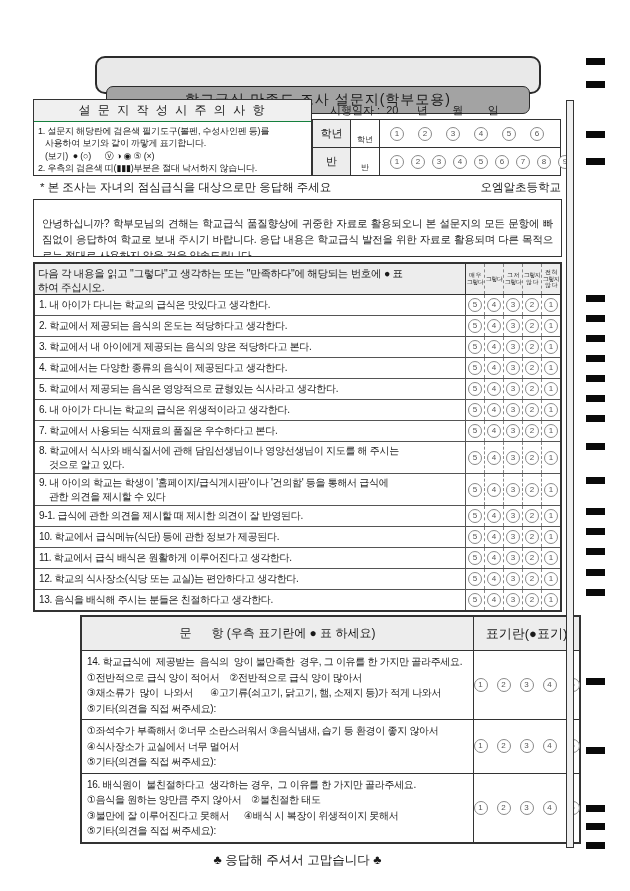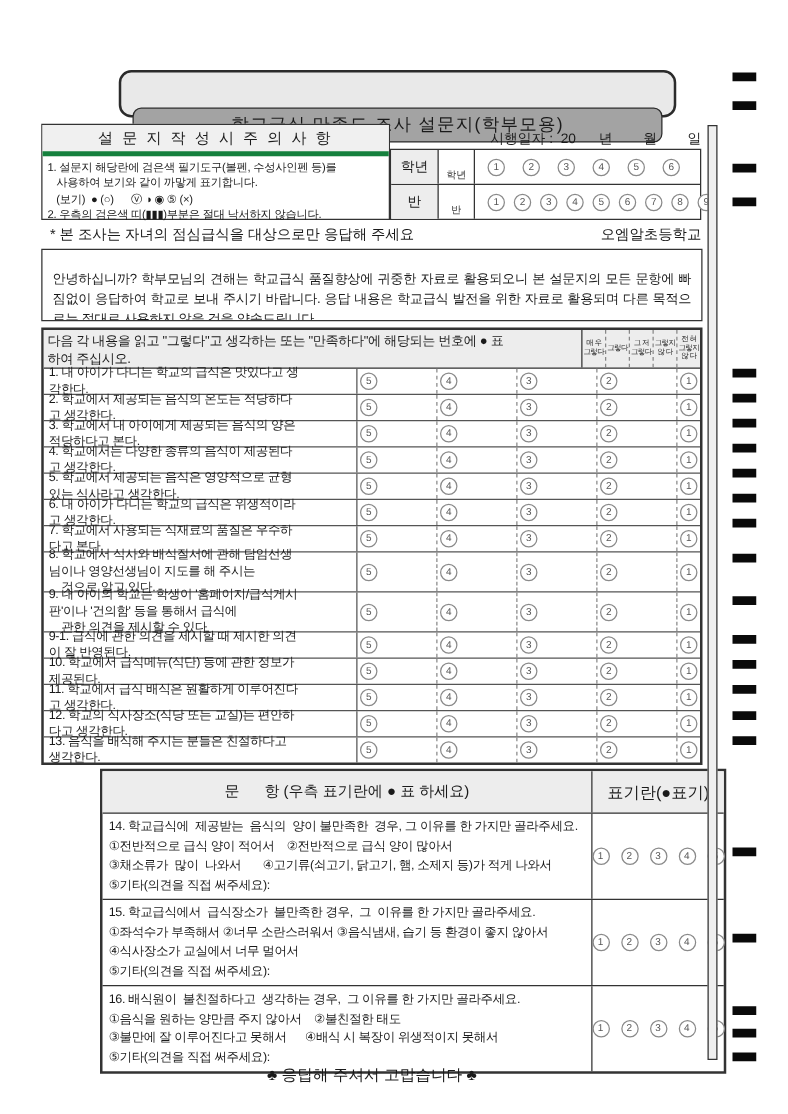--- a/index.html
+++ b/index.html
@@ -7,26 +7,26 @@
   .page{position:relative;width:630px;height:891px;background:#fff;overflow:hidden;}
 
   
   .title-box{position:absolute;left:95px;top:56px;width:446px;height:38px;
     border:2px solid #2b2b2b;border-radius:10px;background:#e9e9e9;padding:4px 9px;box-sizing:border-box;}
   .title-inner{height:100%;border:1.5px solid #2b2b2b;border-radius:7px;background:#a3a3a3;
     display:flex;align-items:center;justify-content:center;font-size:14px;letter-spacing:1px;margin-top:24px;}
 
   
   .notice{position:absolute;left:33px;top:99px;width:279px;height:77px;border:1.5px solid #333;box-sizing:border-box;background:#fff;}
-  .notice-title{height:21px;border-bottom:4px solid #15803d;background:#f0f0f0;display:flex;align-items:center;justify-content:center;
+  .notice-title{height:21px;border-bottom:1px solid #15803d;background:#f0f0f0;display:flex;align-items:center;justify-content:center;
     font-size:12px;letter-spacing:2px;}
   .notice-body{padding:3px 4px;font-size:9px;line-height:1.38;white-space:pre-wrap;letter-spacing:-0.2px;}
 
   
-  .date-line{position:absolute;left:330px;top:103px;width:231px;font-size:11px;white-space:pre;text-align:right;}
+  .date-line{position:absolute;left:330px;top:103px;width:231px;font-size:11px;white-space:pre;text-align:left;}
   .ggrid{position:absolute;left:312px;top:119px;width:249px;height:57px;border:1.5px solid #333;box-sizing:border-box;display:flex;flex-direction:column;}
   .grow{flex:1;display:flex;}
   .grow.first{border-bottom:1px solid #333;}
   .g1{width:37px;background:#ededed;border-right:1px solid #333;display:flex;align-items:center;justify-content:center;font-size:11px;flex:none;}
   .g2{width:29px;border-right:1px solid #333;display:flex;align-items:flex-end;justify-content:center;font-size:8px;color:#333;padding-bottom:2px;box-sizing:border-box;flex:none;}
   .g3{flex:1;display:flex;align-items:center;padding-left:10px;}
   .g3.wide{gap:14px;}
   .g3.narrow{gap:7px;}
 
   .bubble{width:12px;height:12px;border:1px solid #8a8a8a;border-radius:50%;font-size:8px;color:#555;
@@ -40,21 +40,21 @@
     padding:16px 8px;font-size:10.5px;line-height:1.5;text-align:justify;letter-spacing:-0.2px;overflow:hidden;}
 
   
   .ltable{position:absolute;left:33px;top:262px;width:529px;border:2px solid #333;box-sizing:border-box;background:#fff;}
   .lhead{display:flex;height:30px;background:#ededed;border-bottom:1px solid #333;}
   .linstr{flex:1;font-size:10.5px;line-height:1.35;padding:2px 3px;white-space:pre-line;letter-spacing:-0.3px;box-sizing:border-box;}
   .scols{display:flex;flex:none;}
   .scol{width:18px;border-left:1px dashed #888;display:flex;align-items:center;justify-content:center;overflow:hidden;flex:none;}
   .scol.first{border-left:1px solid #333;}
   .slabel{font-size:6px;line-height:1.15;white-space:pre-line;text-align:center;letter-spacing:-0.5px;color:#222;}
-  .lrow{display:flex;height:20px;border-bottom:1px solid #555;gap:45px;}
+  .lrow{display:flex;height:20px;border-bottom:1px solid #555;}
   .lrow.tall{height:31px;}
   .lrow:last-child{border-bottom:none;}
   .qcell{flex:1;display:flex;align-items:center;padding-left:4px;font-size:10px;letter-spacing:-0.3px;white-space:pre-wrap;line-height:1.35;box-sizing:border-box;}
   .acell{width:18px;border-left:1px dashed #888;display:flex;align-items:center;justify-content:center;flex:none;}
   .acell.first{border-left:1px solid #555;}
 
   
   .ctable{position:absolute;left:33px;top:615px;width:501px;border:2px solid #333;box-sizing:border-box;background:#fff;margin-left:47px;}
   .chead{display:flex;height:33px;background:#ededed;border-bottom:1px solid #333;}
   .chead-q{flex:1;display:flex;align-items:center;justify-content:center;font-size:12px;white-space:pre;}
@@ -431,21 +431,20 @@
           <div class="mcell">
             <span class="bubble">1</span>
             <span class="bubble">2</span>
             <span class="bubble">3</span>
             <span class="bubble">4</span>
             <span class="bubble">5</span>
           </div>
         </div>
         <div class="crow">
           <div class="ccell">
-            <div class="ctitle"><span>15. 학교급식에서  급식장소가  불만족한 경우,  그  이유를 </span><span class="ul">한 가지만</span><span> 골라주세요.</span></div>
             <div class="copt">①좌석수가 부족해서 ②너무 소란스러워서 ③음식냄새, 습기 등 환경이 좋지 않아서</div>
             <div class="copt">④식사장소가 교실에서 너무 멀어서</div>
             <div class="copt">⑤기타(의견을 직접 써주세요):</div>
           </div>
           <div class="mcell">
             <span class="bubble">1</span>
             <span class="bubble">2</span>
             <span class="bubble">3</span>
             <span class="bubble">4</span>
             <span class="bubble">5</span>

